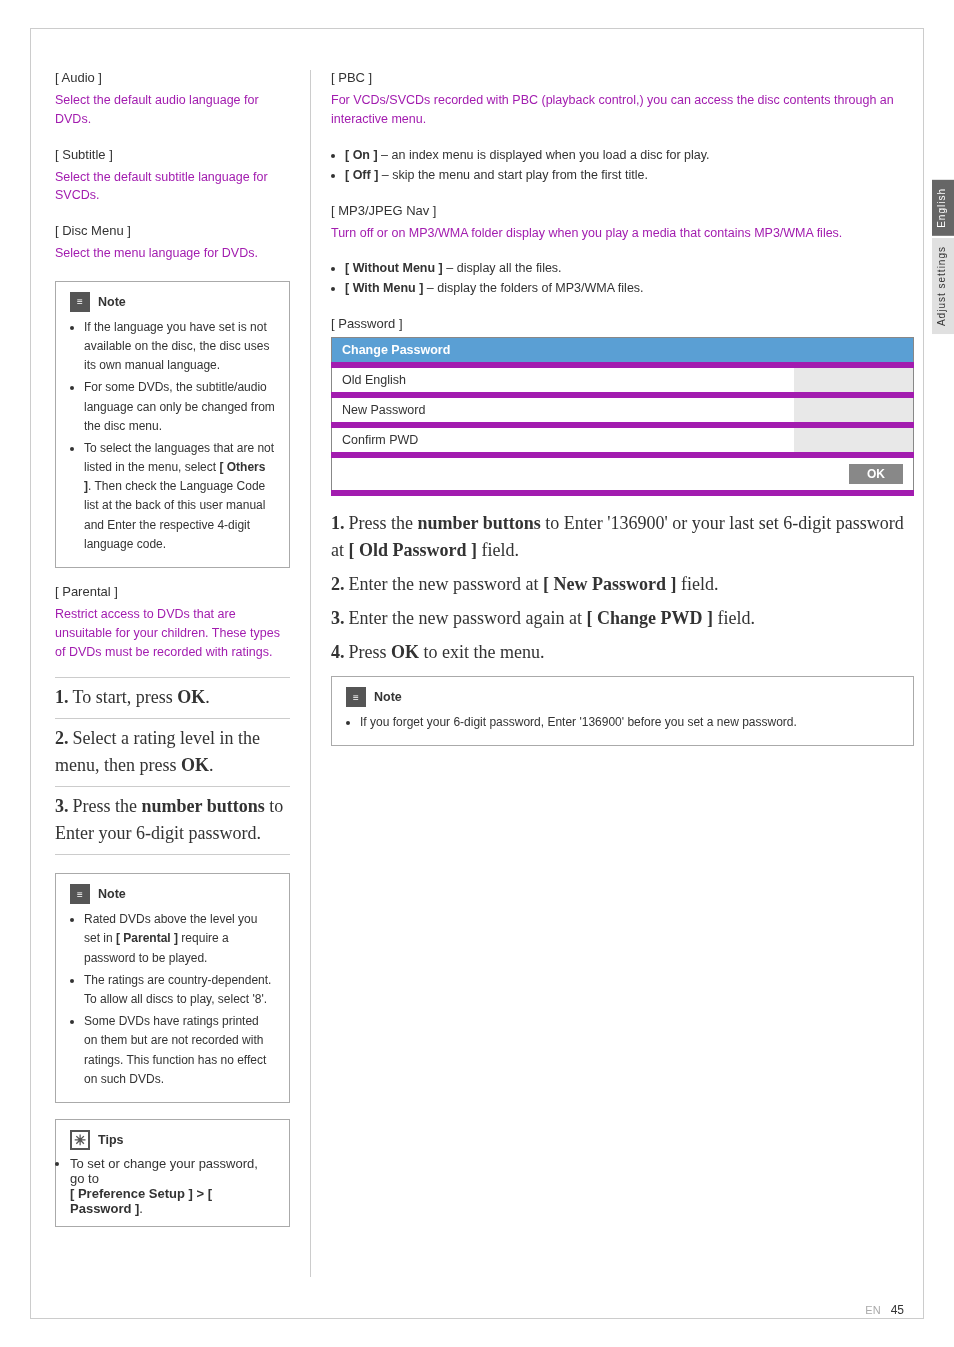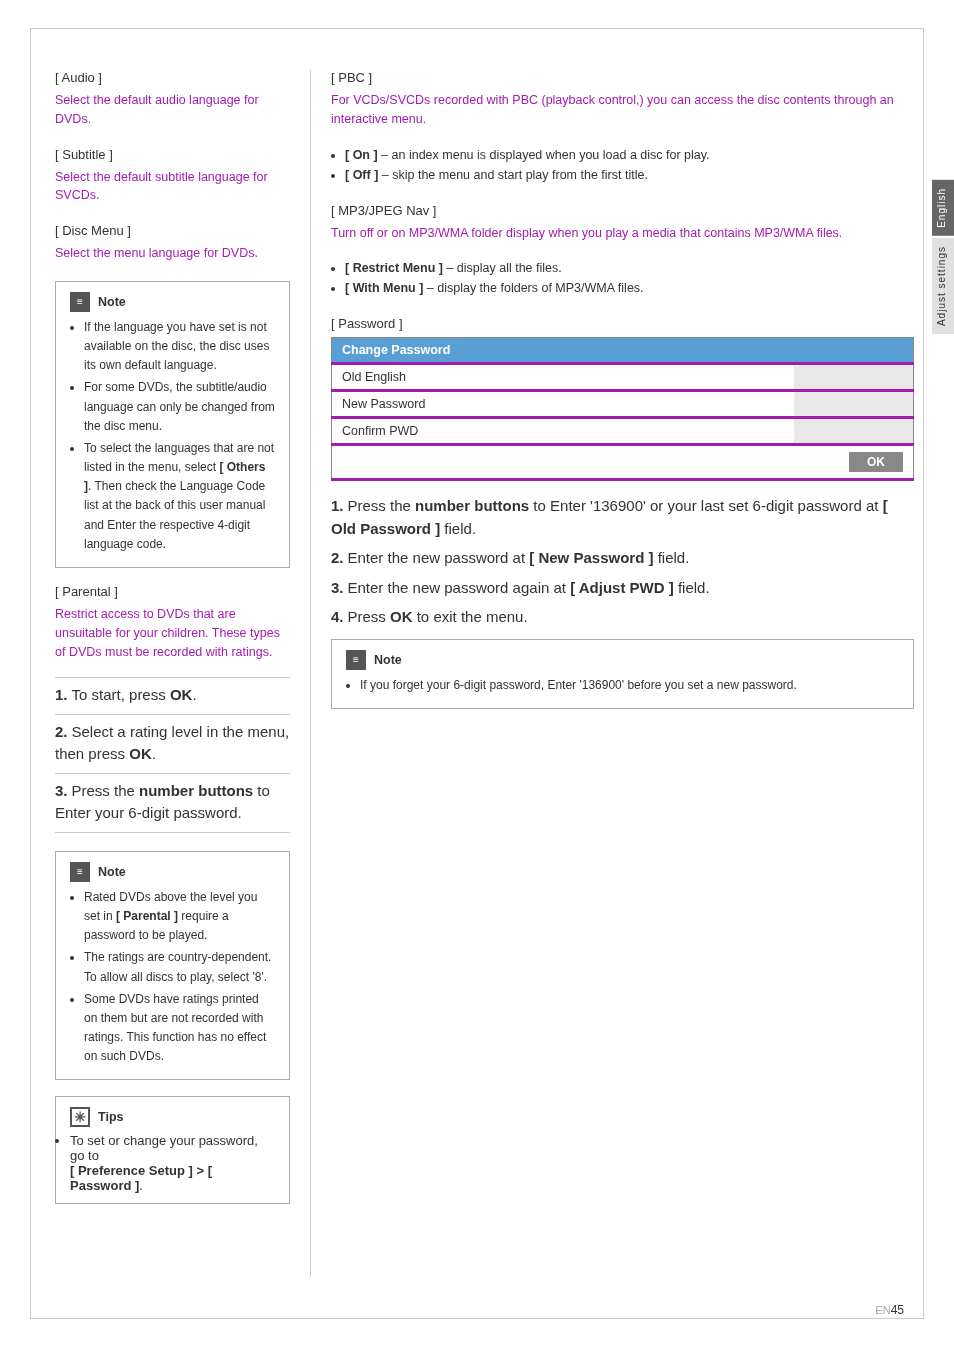--- a/index.html
+++ b/index.html
@@ -140,24 +140,25 @@
       margin-right: 8px;
       border: 2px solid #555;
       flex-shrink: 0;
     }
     .ordered-steps {
       padding-left: 0;
       list-style: none;
       margin-bottom: 10px;
     }
     .ordered-steps li {
-      font-size: 15px;
+      font-size: 18px;
       margin-bottom: 7px;
       padding-left: 0;
       line-height: 1.5;
+      font-family: Liberation Serif, serif;
     }
     .ordered-steps li span.num {
       font-weight: bold;
       margin-right: 4px;
     }
     
     .step-divider {
       border: none;
       border-top: 1px solid #ccc;
       margin: 6px 0;
@@ -171,21 +172,21 @@
       font-size: 12.5px;
     }
     .password-table .header-row td {
       background: #5a9fd4;
       color: #fff;
       font-weight: bold;
       padding: 5px 10px;
     }
     .password-table tr td {
       padding: 5px 10px;
-      border-bottom: 3px solid #a21caf;
+      border-bottom: 6px solid #a21caf;
     }
     .password-table .input-cell {
       background: #e8e8e8;
       width: 120px;
     }
     .password-table .ok-row td {
       text-align: right;
       padding: 6px 10px;
     }
     .ok-button {
@@ -203,20 +204,21 @@
     }
     
     .page-number {
       position: absolute;
       bottom: 30px;
       right: 50px;
       font-size: 12px;
       color: #333;
       display: flex;
       align-items: center;
+      gap: 10px;
     }
     .en-label {
       color: #aaa;
       font-size: 11px;
     }
     
     .top-border {
       position: absolute;
       top: 28px;
       left: 30px;
@@ -279,21 +281,21 @@
       <div class="section-title">[ Disc Menu ]</div>
       <div class="section-body">Select the menu language for DVDs.</div>
     </div>
 
     <div class="note-box">
       <div class="note-header">
         <div class="note-icon">≡</div>
         <span>Note</span>
       </div>
       <ul>
-        <li>If the language you have set is not available on the disc, the disc uses its own default language.</li>
+        <li>If the language you have set is not available on the disc, the disc uses its own manual language.</li>
         <li>For some DVDs, the subtitle/audio language can only be changed from the disc menu.</li>
         <li>To select the languages that are not listed in the menu, select <strong>[ Others ]</strong>.  Then check the Language Code list at the back of this user manual and Enter the respective 4-digit language code.</li>
       </ul>
     </div>
 
     <div class="section-block">
       <div class="section-title">[ Parental ]</div>
       <div class="section-body">Restrict access to DVDs that are unsuitable for your children.  These types of DVDs must be recorded with ratings.</div>
       <hr class="step-divider">
       <ol class="ordered-steps">
@@ -339,21 +341,21 @@
       <ul style="padding-left:14px; font-size:12.5px; line-height:1.6; margin-bottom:12px;">
         <li><strong>[ On ]</strong> – an index menu is displayed when you load a disc for play.</li>
         <li><strong>[ Off ]</strong> – skip the menu and start play from the first title.</li>
       </ul>
     </div>
 
     <div class="section-block">
       <div class="section-title">[ MP3/JPEG Nav ]</div>
       <div class="section-body">Turn off or on MP3/WMA folder display when you play a media that contains MP3/WMA files.</div>
       <ul style="padding-left:14px; font-size:12.5px; line-height:1.6; margin-bottom:12px;">
-        <li><strong>[ Restrict Menu ]</strong> – display all the files.</li>
+        <li><strong>[ Without Menu ]</strong> – display all the files.</li>
         <li><strong>[ With Menu ]</strong> – display the folders of MP3/WMA files.</li>
       </ul>
     </div>
 
     <div class="section-block">
       <div class="section-title">[ Password ]</div>
 
       <table class="password-table">
         <tbody>
             <tr class="header-row">
@@ -375,21 +377,21 @@
           <td colspan="2">
             <button class="ok-button">OK</button>
           </td>
         </tr>
       </tbody>
         </table>
 
       <ol class="ordered-steps">
         <li><span class="num">1.</span>Press the <strong>number buttons</strong> to Enter '136900' or your last set 6-digit password at <strong>[ Old Password ]</strong> field.</li>
         <li><span class="num">2.</span>Enter the new password at <strong>[ New Password ]</strong> field.</li>
-        <li><span class="num">3.</span>Enter the new password again at <strong>[ Adjust PWD ]</strong> field.</li>
+        <li><span class="num">3.</span>Enter the new password again at <strong>[ Change PWD ]</strong> field.</li>
         <li><span class="num">4.</span>Press <strong>OK</strong> to exit the menu.</li>
       </ol>
 
       <div class="note-box">
         <div class="note-header">
           <div class="note-icon">≡</div>
           <span>Note</span>
         </div>
         <ul>
           <li>If you forget your 6-digit password, Enter '136900' before you set a new password.</li>

